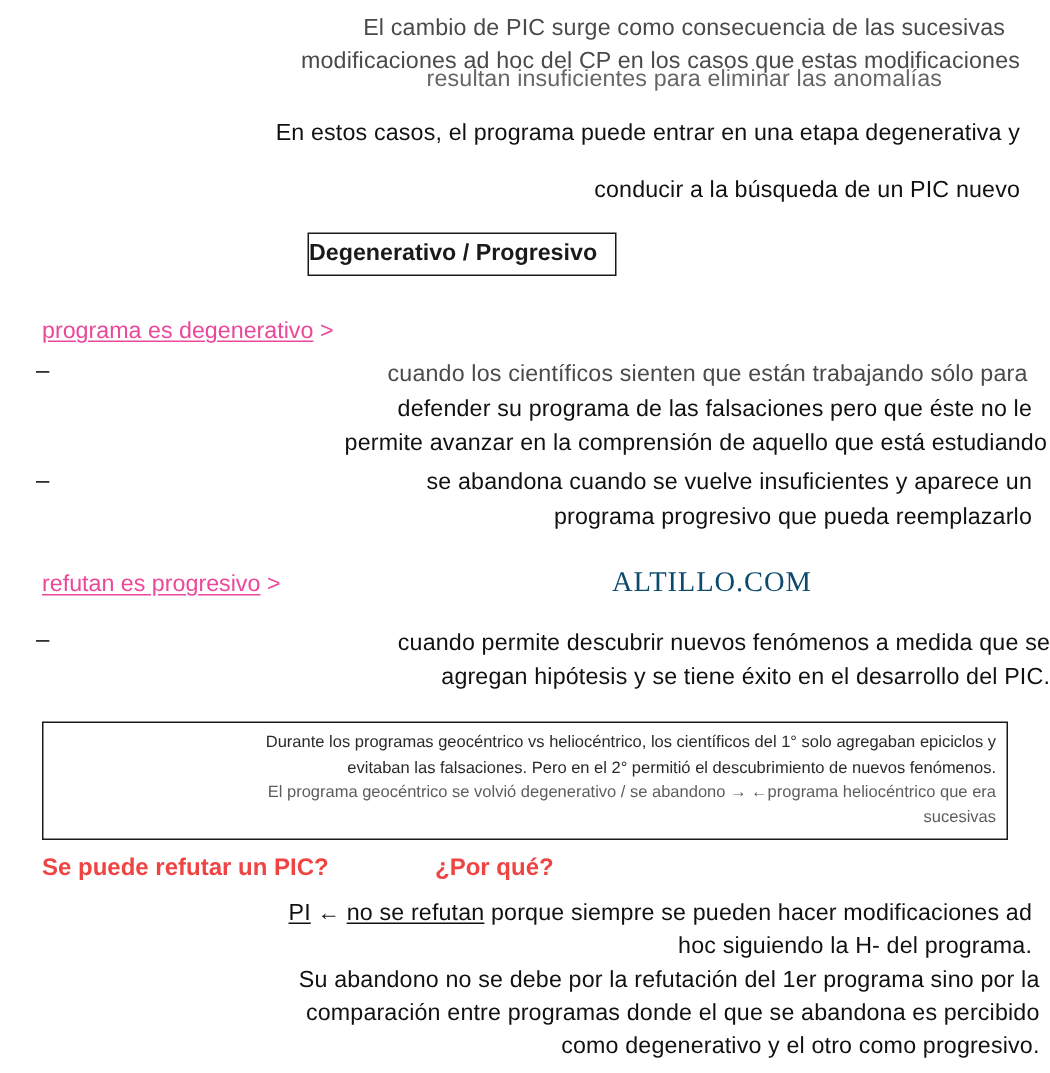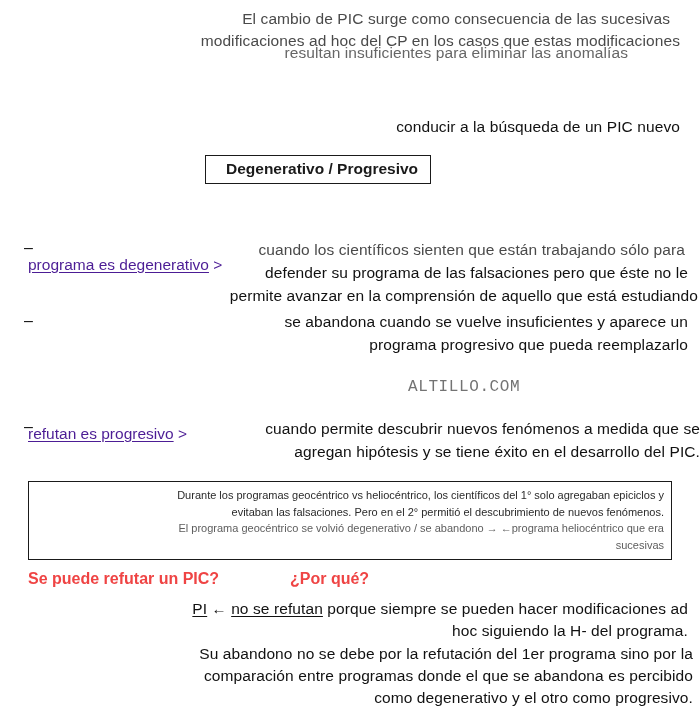--- a/index.html
+++ b/index.html
@@ -32,31 +32,30 @@
   }
   .faded {
     color: #4a4a4a;
   }
   .faded2 {
     color: #666;
   }
   .blk-title {
     position: absolute;
     border: 1.6px solid #1a1a1a;
-    padding: 4px 12px 5px 20px;
+    padding: 4px 12px 5px 0;
     font-weight: bold;
     font-size: 15.5px;
     background: #fff;
     white-space: nowrap;
   }
   .hdr-underline {
     position: absolute;
     font-size: 15.5px;
-    color: #4c1d95;
-    margin-top: 44px;
+    color: #ec4899;
   }
   .hdr-underline .u {
     text-decoration: underline;
     text-underline-offset: 2px;
   }
   .dash {
     position: absolute;
     font-size: 16px;
     color: #111;
   }
@@ -67,24 +66,24 @@
     font-size: 11px;
     line-height: 1.5;
     color: #2a2a2a;
     box-sizing: border-box;
   }
   .boxnote .dim {
     color: #5d5d5d;
   }
   .watermark {
     position: absolute;
-    font-size: 16px;
+    font-size: 19px;
     letter-spacing: 0.6px;
-    color: #737373;
-    font-family: Liberation Mono, monospace;
+    color: #0c4a6e;
+    font-family: Liberation Serif, serif;
   }
   .q-title {
     position: absolute;
     font-size: 16px;
     font-weight: bold;
     color: #ef4444;
   }
   .u-underline {
     text-decoration: underline;
     text-underline-offset: 2px;
@@ -92,20 +91,21 @@
   .arrow { font-size: 15px; }
 </style>
 </head>
 <body>
 
 <div class="page">
 
   <div class="para faded" style="left:30px; top:8px; width:640px;">El cambio de PIC surge como consecuencia de las sucesivas</div>
   <div class="para faded" style="left:30px; top:30px; width:650px;">modificaciones ad  hoc del  CP  en los casos que estas modificaciones</div>
   <div class="para faded2" style="left:28px; top:42px; width:600px;">resultan insuficientes para eliminar las anomalías</div>
+  <div class="para" style="left:30px; top:78px; width:650px;">En estos casos, el programa puede entrar en una etapa degenerativa y</div>
   <div class="para" style="left:30px; top:116px; width:650px;">conducir a la búsqueda de un PIC nuevo</div>
 
   <div class="blk-title" style="left:205px; top:155px;">Degenerativo / Progresivo</div>
 
   <div class="hdr-underline" style="left:28px; top:212px;">
     <span class="u">programa es degenerativo</span>
     <span>&gt;</span>
   </div>
 
   <div class="dash" style="left:24px; top:239px;">–</div>

